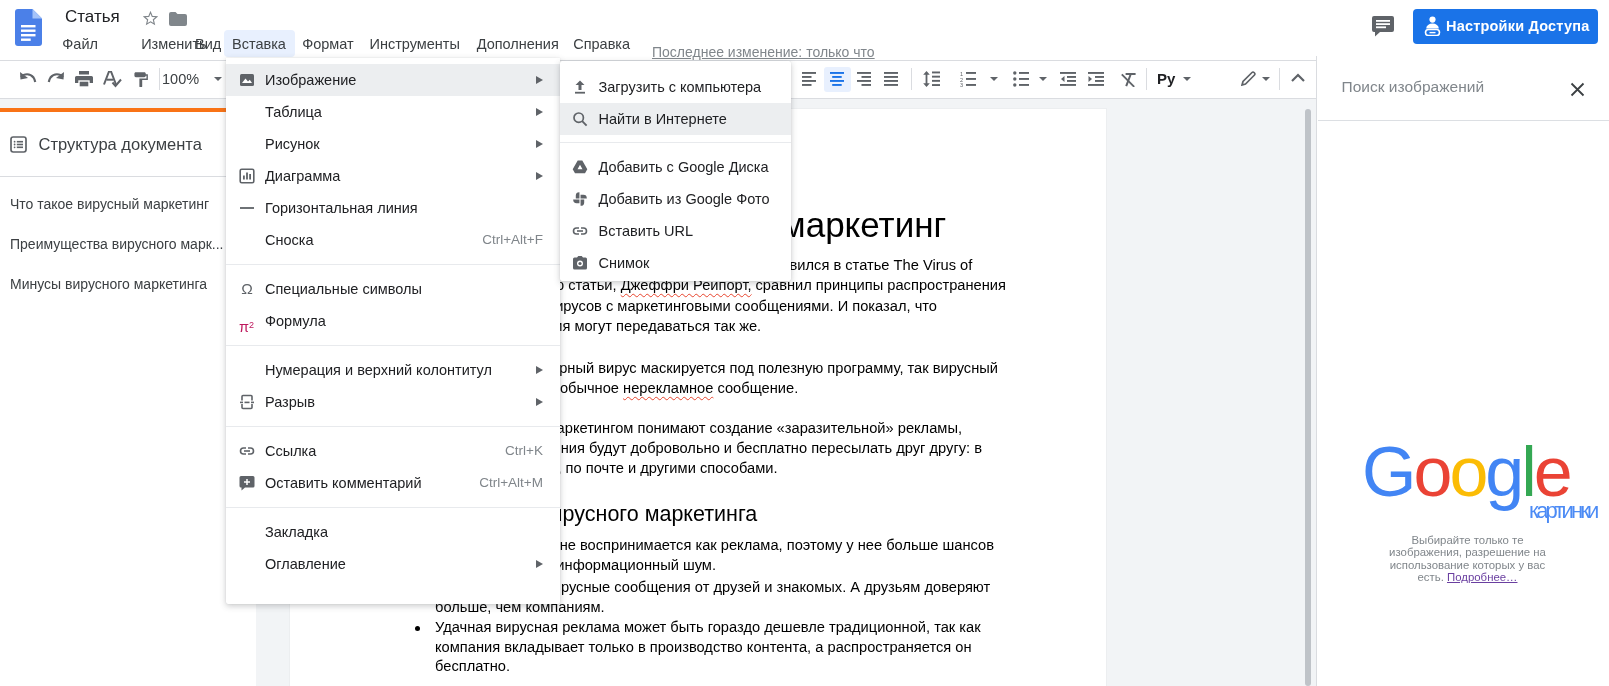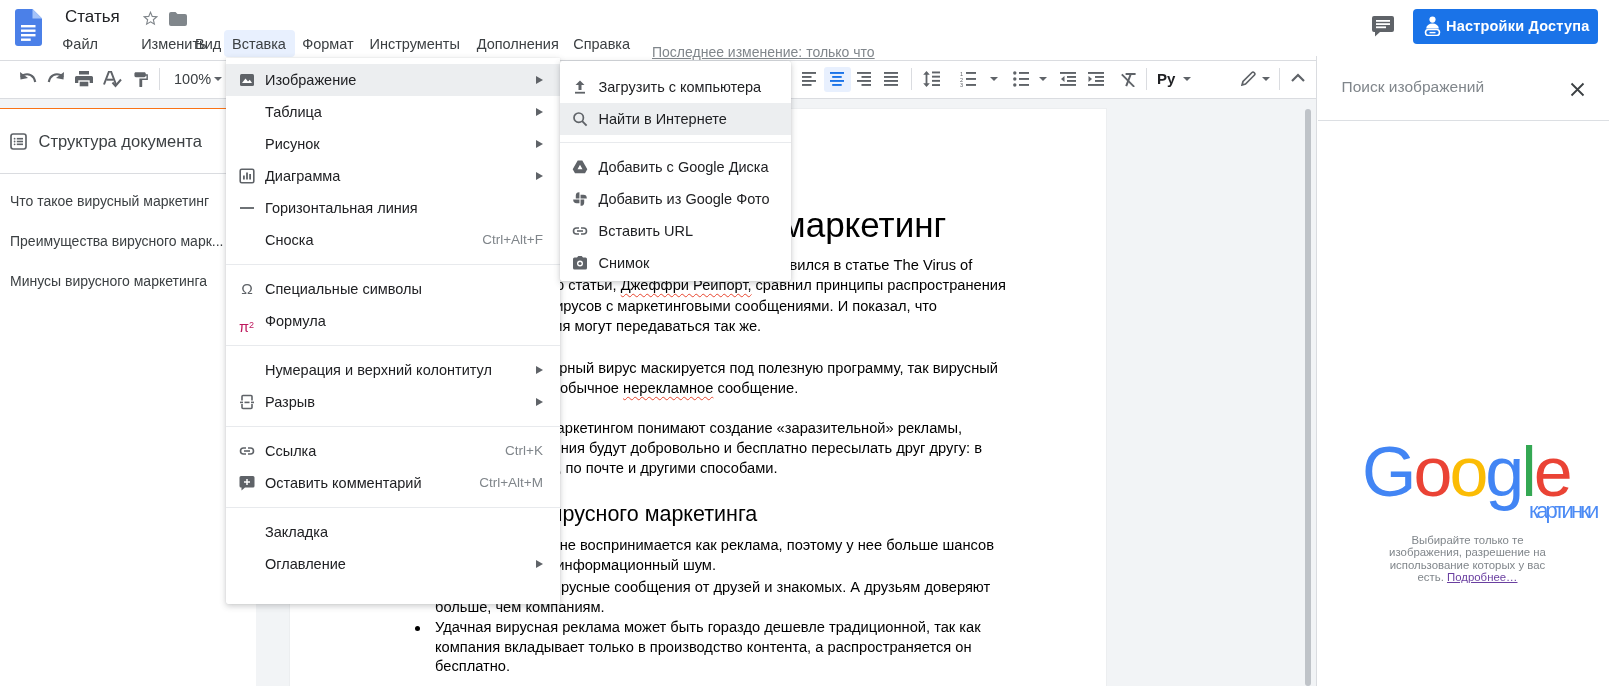--- a/index.html
+++ b/index.html
@@ -43,21 +43,21 @@
   <div class="ln" style="right:893px;   top:555px;">пробиться через информационный шум.</div>
   <div class="ln" style="left:435px;  top:576.8px;">Люди получают вирусные сообщения от друзей и знакомых. А друзьям доверяют</div>
   <div class="ln" style="left:435px;  top:596.7px;">больше, чем компаниям.</div>
   <div class="ln" style="left:435px;  top:616.6px;">Удачная вирусная реклама может быть гораздо дешевле традиционной, так как</div>
   <div class="ln" style="left:435px;  top:636.5px;">компания вкладывает только в производство контента, а распространяется он</div>
   <div class="ln" style="left:435px;  top:656.4px;">бесплатно.</div>
   <div class="abs" style="left:414.5px; top:585.7px; width:5px; height:5px; border-radius:50%; background:#000;"></div>
   <div class="abs" style="left:414.5px; top:625.5px; width:5px; height:5px; border-radius:50%; background:#000;"></div>
 </div>
 
-<div class="abs" style="left:0; top:108px; width:256px; height:578px; background:#fff; border-top:1px solid #f97316; z-index:4">
+<div class="abs" style="left:0; top:108px; width:256px; height:578px; background:#fff; border-top:4px solid #f97316; z-index:4">
   <svg class="abs" style="left:10px; top:24px;" width="17" height="17" viewBox="0 0 17 17">
     <rect x="1" y="1" width="15" height="15" rx="2.2" fill="none" stroke="#5f6368" stroke-width="1.7"></rect>
     <circle cx="4.6" cy="5.7" r="0.9" fill="#5f6368"></circle>
         <circle cx="4.6" cy="8.5" r="0.9" fill="#5f6368"></circle>
         <circle cx="4.6" cy="11.3" r="0.9" fill="#5f6368"></circle>
     <rect x="6.8" y="4.9" width="6.2" height="1.6" fill="#5f6368"></rect>
         <rect x="6.8" y="7.7" width="6.2" height="1.6" fill="#5f6368"></rect>
         <rect x="6.8" y="10.5" width="6.2" height="1.6" fill="#5f6368"></rect>
   </svg>
   <div class="abs" style="left:38.5px; top:23px; font-size:16.5px; color:#3c4043; line-height:18px;">Структура документа</div>
@@ -154,21 +154,21 @@
     <path d="M3.6 8.7 H10.4" stroke="#5f6368" stroke-width="2"></path>
     <path d="M9.5 11.5 L12.5 15 L18 8.5" fill="none" stroke="#5f6368" stroke-width="2"></path>
   </svg>
 
   <svg class="abs" style="left:133px; top:70.5px;" width="17" height="18" viewBox="0 0 24 24">
     <path d="M18 4V3c0-1.1-.9-2-2-2H4c-1.1 0-2 .9-2 2v3c0 1.1.9 2 2 2h12c1.1 0 2-.9 2-2V6h1v4H9v11c0 .55.45 1 1 1h2c.55 0 1-.45 1-1v-9h8V4h-3z" fill="#5f6368"></path>
   </svg>
 
   <div class="abs" style="left:158.5px; top:68px; width:1px; height:22px; background:#dadce0;"></div>
 
-  <div class="abs" style="left:174px; top:71px; font-size:14.5px; color:#3c4043; line-height:16px;">100%</div>
+  <div class="abs" style="left:162px; top:71px; font-size:14.5px; color:#3c4043; line-height:16px;">100%</div>
   <div class="abs" style="left:214px; top:77px; width:0; height:0; border-top:4.5px solid #5f6368; border-left:4px solid transparent; border-right:4px solid transparent;"></div>
 
   <svg class="abs" style="left:802px; top:72px;" width="14" height="14" viewBox="0 0 14 14" fill="#5f6368">
     <rect width="14" height="1.9"></rect>
         <rect y="4" width="9.5" height="1.9"></rect>
         <rect y="8" width="14" height="1.9"></rect>
         <rect y="12" width="9.5" height="1.9"></rect>
   </svg>
   <div class="abs" style="left:824px; top:66.5px; width:27px; height:25px; background:#e8f0fe; border-radius:3px;"></div>
   <svg class="abs" style="left:829.5px; top:72px;" width="14" height="14" viewBox="0 0 14 14" fill="#1a73e8">

